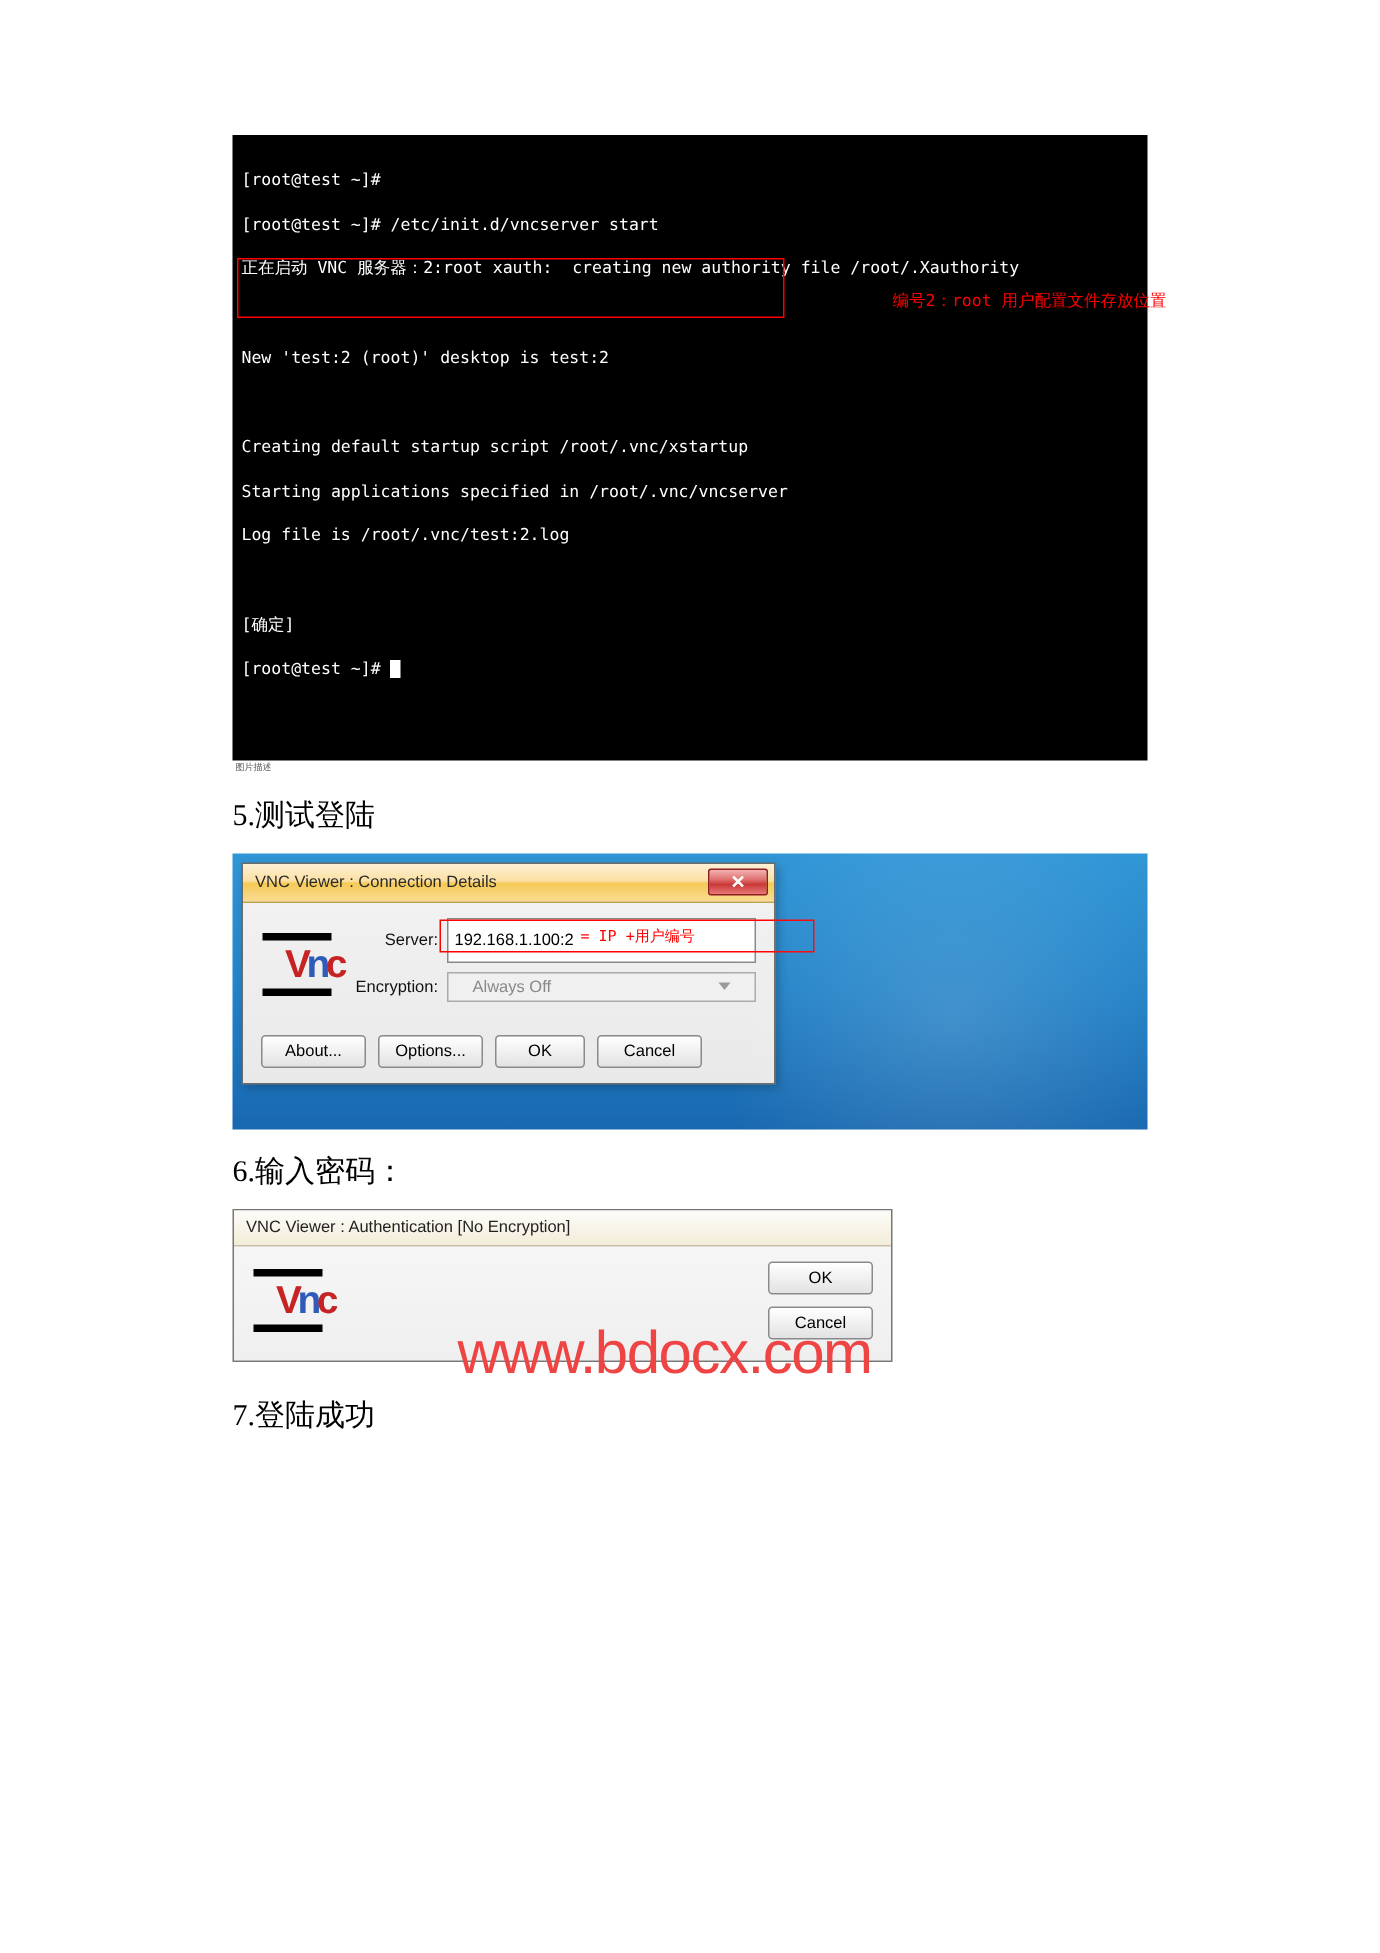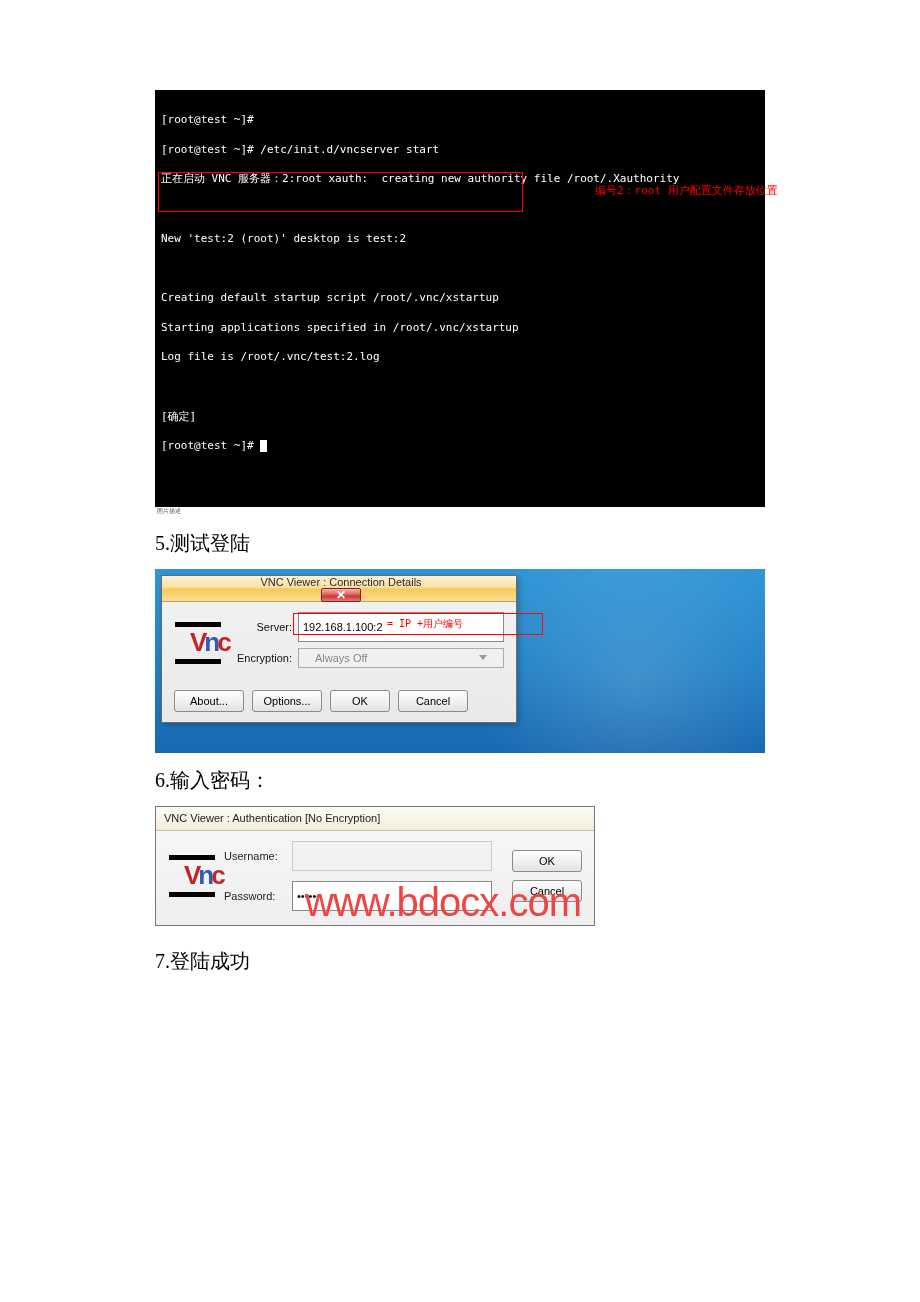--- a/index.html
+++ b/index.html
@@ -76,21 +76,20 @@
     font-size: 11px;
   }
   .win-titlebar {
     height: 26px;
     background: linear-gradient(180deg, #fdf0d5 0%, #fbe0a3 45%, #f5ca56 52%, #fbdc96 100%);
     border-bottom: 1px solid #c0a24d;
     display: flex;
     align-items: center;
     padding: 0 4px 0 8px;
     color: #2a2a2a;
-    flex-direction: column;
   }
   .win-titlebar .title-text { flex: 1; }
   .close-btn {
     width: 40px;
     height: 18px;
     background: linear-gradient(180deg, #f2b1b1 0%, #e06f6f 40%, #c93838 60%, #e97878 100%);
     border: 1px solid #8c1f1f;
     border-radius: 2px;
     display: flex;
     align-items: center;
@@ -247,32 +246,32 @@
 <span>正在启动 VNC 服务器：2:root xauth:  creating new authority file /root/.Xauthority</span>
 
 <span></span>
 
 <span>New 'test:2 (root)' desktop is test:2</span>
 
 <span></span>
 
 <span>Creating default startup script /root/.vnc/xstartup</span>
 
-<span>Starting applications specified in /root/.vnc/xstartup</span>
+<span>Starting applications specified in /root/.vnc/vncserver</span>
 
 <span>Log file is /root/.vnc/test:2.log</span>
 
 <span></span>
 
 <span>[确定]</span>
 
 <span><span>[root@test ~]# </span><span class="cursor-block"></span></span>
 
   <div class="highlight-box" style="left:3px; top:82px; width:365px; height:40px;"></div>
-  <div class="red-note" style="left:440px; top:94px;">编号2：root 用户配置文件存放位置</div>
+  <div class="red-note" style="left:440px; top:104px;">编号2：root 用户配置文件存放位置</div>
 </div>
 <div class="small-caption">图片描述</div>
 
 <div class="step-heading">5.测试登陆</div>
 
 <div class="desktop-blue">
   <div class="win-dialog" style="left:6px; top:6px; width:356px;">
     <div class="win-titlebar">
       <span class="title-text">VNC Viewer : Connection Details</span>
       <div class="close-btn">
@@ -325,30 +324,20 @@
   <div class="auth-dialog">
     <div class="auth-titlebar">
       <span>VNC Viewer : Authentication [No Encryption]</span>
     </div>
     <div class="auth-body">
       <div class="vnc-logo">
         <div class="top-bar"></div>
         <div class="vnc-text"><span class="v">V</span><span class="n">n</span><span class="c">c</span></div>
         <div class="bot-bar"></div>
       </div>
-      <div class="auth-fields">
-        <div class="auth-row">
-          <label>Username:</label>
-          <input class="text-input disabled" style="">
-        </div>
-        <div class="auth-row" style="margin-bottom:0;">
-          <label>Password:</label>
-          <input class="text-input" value="••••••" style="">
-        </div>
-      </div>
       <div class="auth-actions">
         <div class="win-btn">
             <span>OK</span>
           </div>
         <div class="win-btn">
             <span>Cancel</span>
           </div>
       </div>
     </div>
   </div>

